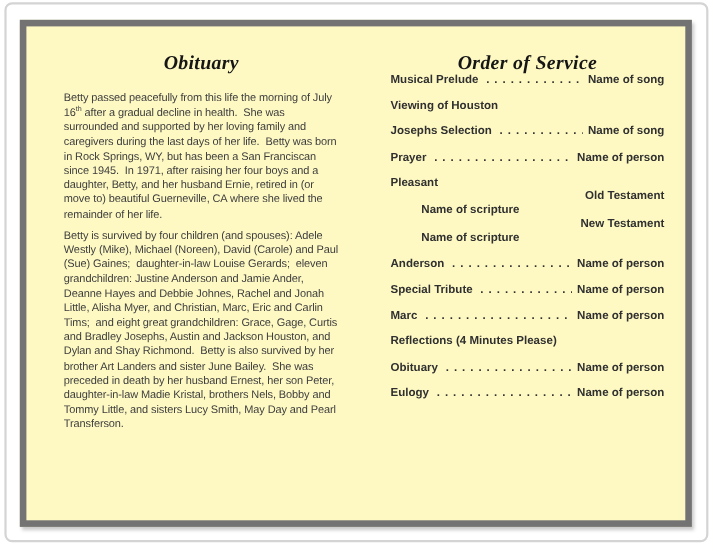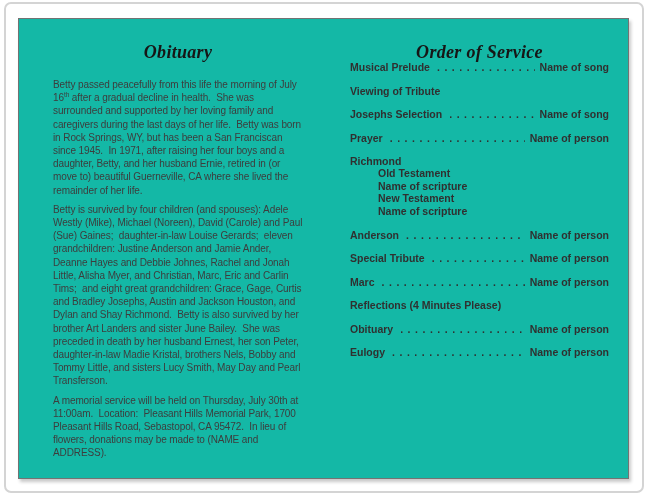--- a/index.html
+++ b/index.html
@@ -25,22 +25,22 @@
     border-radius: 7px;
     background: #ffffff;
   }
   .page {
     position: absolute;
     left: 18px;
     top: 18px;
     width: 611px;
     height: 461px;
     box-sizing: border-box;
-    border: 1px solid #737373;
-    background: #14b8a6;
+    border: 6px solid #737373;
+    background: #fef9c3;
     box-shadow: 2px 3px 3px rgba(40, 40, 40, 0.25);
     display: flex;
     padding: 24px 19px 0 34px;
     gap: 47px;
   }
   .col { box-sizing: border-box; }
   .col-left { width: 250px; flex: none; }
   .col-right { flex: 1 1 0; min-width: 0; }
   h1.section-title {
     font-family: "Liberation Serif", serif;
@@ -78,20 +78,21 @@
   }
   .svc-row:first-of-type { margin-top: 0; }
   .svc-sub {
     margin-top: -1px;
     padding-left: 28px;
     flex-direction: column;
   }
   .svc-lbl {
     flex: none;
     white-space: nowrap;
+    text-align: right;
   }
   .svc-dots {
     flex: 1 1 0;
     min-width: 0;
     overflow: hidden;
     white-space: nowrap;
     letter-spacing: 0.8px;
     margin: 0 5px 0 7px;
     line-height: 13px;
     color: #303030;
@@ -106,52 +107,51 @@
 <body>
 
 <div class="outer-frame"></div>
 
 <div class="page">
 
   <div class="col col-left">
     <h1 class="section-title">Obituary</h1>
     <p class="obit-p"><span>Betty passed peacefully from this life the morning of July 16</span><sup>th</sup><span> after a gradual decline in health.  She was surrounded and supported by her loving family and caregivers during the last days of her life.  Betty was born in Rock Springs, WY, but has been a San Franciscan since 1945.  In 1971, after raising her four boys and a daughter, Betty, and her husband Ernie, retired in (or move to) beautiful Guerneville, CA where she lived the remainder of her life.</span></p>
     <p class="obit-p">Betty is survived by four children (and spouses): Adele Westly (Mike), Michael (Noreen), David (Carole) and Paul (Sue) Gaines;  daughter-in-law Louise Gerards;  eleven grandchildren: Justine Anderson and Jamie Ander, Deanne Hayes and Debbie Johnes, Rachel and Jonah Little, Alisha Myer, and Christian, Marc, Eric and Carlin Tims;  and eight great grandchildren: Grace, Gage, Curtis and Bradley Josephs, Austin and Jackson Houston, and Dylan and Shay Richmond.  Betty is also survived by her brother Art Landers and sister June Bailey.  She was preceded in death by her husband Ernest, her son Peter, daughter-in-law Madie Kristal, brothers Nels, Bobby and Tommy Little, and sisters Lucy Smith, May Day and Pearl Transferson.</p>
-    <p class="obit-p">A memorial service will be held on Thursday, July 30th at 11:00am.  Location:  Pleasant Hills Memorial Park, 1700 Pleasant Hills Road, Sebastopol, CA 95472.  In lieu of flowers, donations may be made to (NAME and ADDRESS).</p>
   </div>
 
   <div class="col col-right">
     <h1 class="section-title">Order of Service</h1>
 
     <div class="svc-row">
       <span class="svc-lbl">Musical Prelude</span>
       <span class="svc-dots">. . . . . . . . . . . . . . . . . . . . . . . . . . . . . . . . . . . . . . . . . . . . . . . . . . . . . . . . . . . .</span>
       <span class="svc-val">Name of song</span>
     </div>
 
 
     <div class="svc-row">
-      <span class="svc-lbl">Viewing of Tribute</span>
+      <span class="svc-lbl">Viewing of Houston</span>
     </div>
 
 
     <div class="svc-row">
       <span class="svc-lbl">Josephs Selection</span>
       <span class="svc-dots">. . . . . . . . . . . . . . . . . . . . . . . . . . . . . . . . . . . . . . . . . . . . . . . . . . . . . . . . . . . .</span>
       <span class="svc-val">Name of song</span>
     </div>
 
     <div class="svc-row">
       <span class="svc-lbl">Prayer</span>
       <span class="svc-dots">. . . . . . . . . . . . . . . . . . . . . . . . . . . . . . . . . . . . . . . . . . . . . . . . . . . . . . . . . . . .</span>
       <span class="svc-val">Name of person</span>
     </div>
 
     <div class="svc-row">
-      <span class="svc-lbl">Richmond</span>
+      <span class="svc-lbl">Pleasant</span>
     </div>
 
     <div class="svc-row svc-sub">
       <span class="svc-lbl">Old Testament</span>
       <span class="svc-dots">. . . . . . . . . . . . . . . . . . . . . . . . . . . . . . . . . . . . . . . . . . . . . . . . . . . . . . . . . . . .</span>
       <span class="svc-val">Name of scripture</span>
     </div>
 
     <div class="svc-row svc-sub">
       <span class="svc-lbl">New Testament</span>

